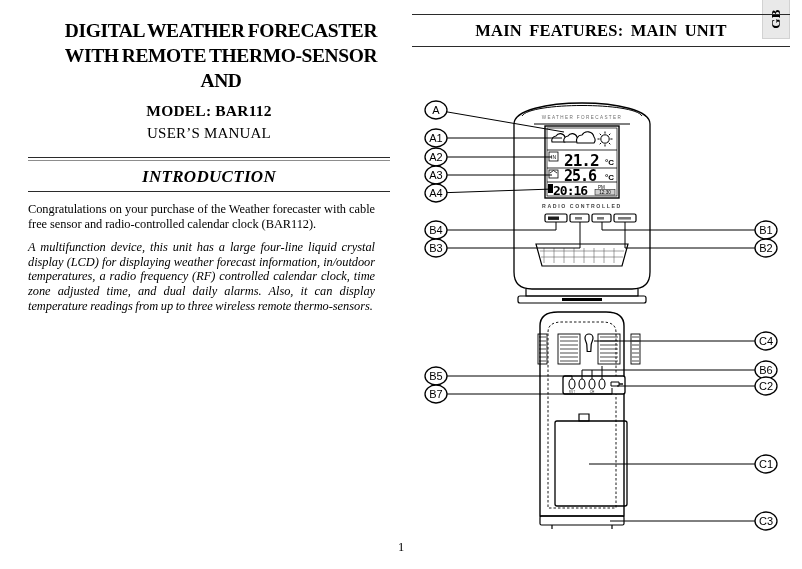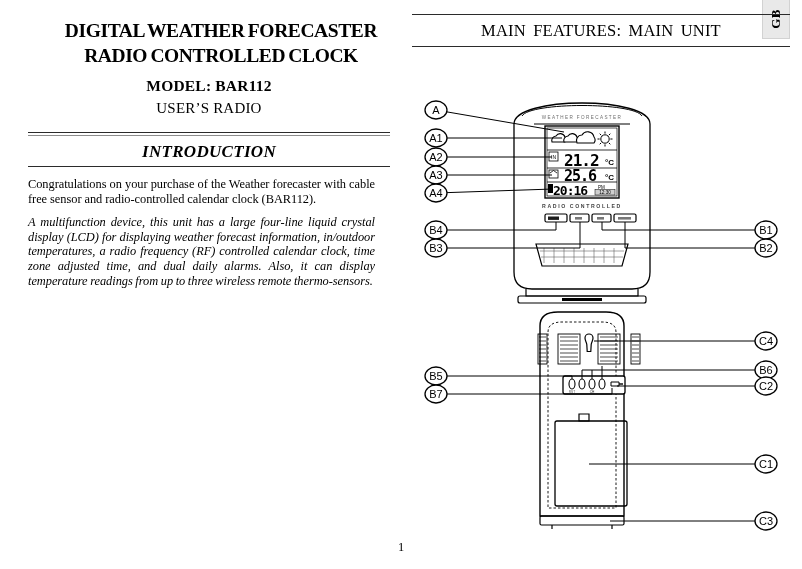--- a/index.html
+++ b/index.html
@@ -59,21 +59,21 @@
     font-size:12.4px;
     line-height:14.6px;
     margin:0 15px 9px 0;
     letter-spacing:-0.05px;
   }
   .para.tight{word-spacing:-0.4px;font-style:italic;}
 
   
   .r-rule-top{border-top:1.5px solid #2b2b2b;}
   .r-head{
-    text-align:center;font-weight:normal;font-size:16.5px;line-height:26px;
+    text-align:center;font-weight:bold;font-size:16.5px;line-height:26px;
     word-spacing:3px;letter-spacing:.2px;padding:3px 0 2px 0;
   }
   .r-rule-bot{border-top:1.3px solid #2b2b2b;}
 
   
   .figs{position:absolute;left:0;top:62px;width:378px;height:458px;}
   .figs svg{display:block;}
 
   
   .pageno{
@@ -87,23 +87,23 @@
 <div class="page">
 
   <div class="gb-tab">
     <span>GB</span>
   </div>
 
   <div class="col-left">
 
     <div class="title-block">
       <div class="title-line">DIGITAL WEATHER FORECASTER</div>
-      <div class="title-line">RADIO CONTROLLED CLOCK</div>
+      <div class="title-line">WITH REMOTE THERMO-SENSOR AND</div>
       <div class="model-line">MODEL:  BAR112</div>
-      <div class="manual-line">USER’S  RADIO</div>
+      <div class="manual-line">USER’S  MANUAL</div>
     </div>
 
     <div class="rule-double"></div>
     <div class="section-head">INTRODUCTION</div>
     <div class="rule-single"></div>
 
     <p class="para">Congratulations on your purchase of the Weather forecaster with cable free sensor and radio-controlled calendar clock (BAR112).</p>
     <p class="para tight">A multifunction device, this unit has a large four-line liquid crystal display (LCD) for displaying weather forecast information, in/outdoor temperatures, a radio frequency (RF) controlled calendar clock, time zone adjusted time, and dual daily alarms. Also, it can display temperature readings from up to three wireless remote thermo-sensors.</p>
   </div>
 

